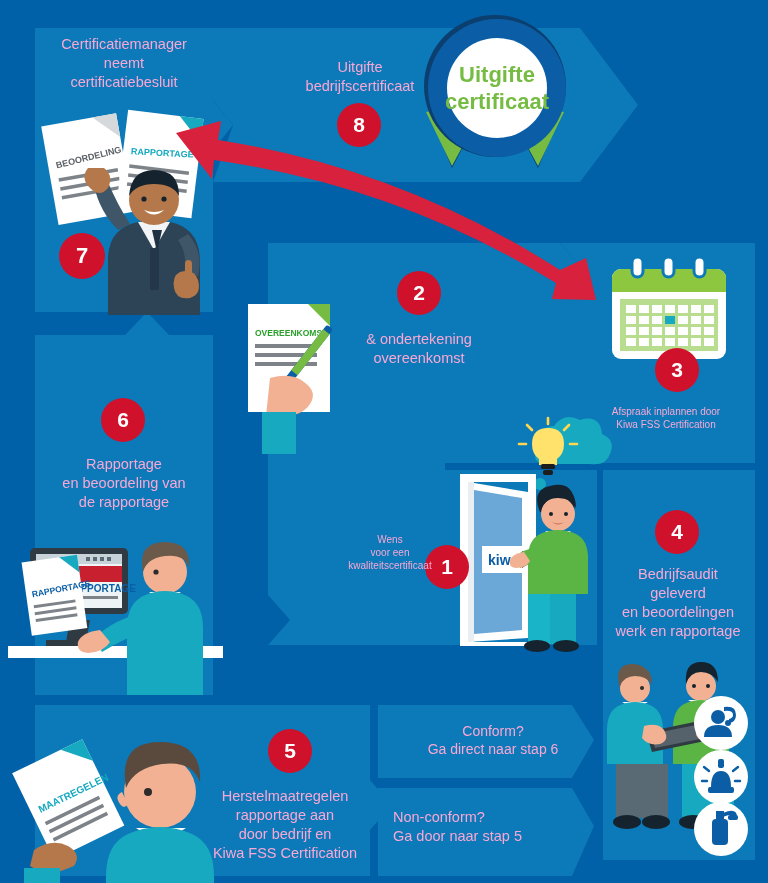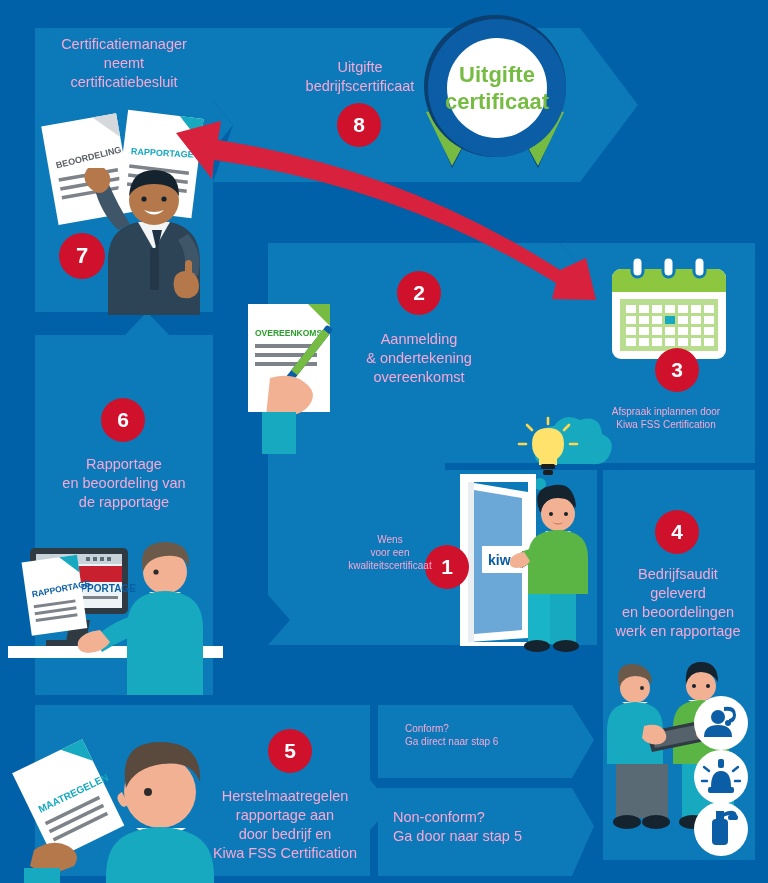--- a/index.html
+++ b/index.html
@@ -132,21 +132,20 @@
     </g>
 
     <path d="M30,78 q22,-6 34,4 q14,10 6,22 q-8,12 -26,12 l-18,0 Z" fill="#f2b193"></path>
     <rect x="22" y="112" width="34" height="42" fill="#16a9bf"></rect>
   </svg>
 
   <div class="badge" style="left:397px;top:271px;width:44px;height:44px;font-size:21px">
     <span>2</span>
   </div>
   <div class="txt" style="left:339px;top:330px;width:160px;font-size:14.5px">
-    <div>Aanmelding</div>
     <div>&amp; ondertekening</div>
     <div>overeenkomst</div>
   </div>
 
   <svg style="left:608px;top:255px;width:122px;height:110px" viewBox="0 0 122 110">
     <rect x="4" y="14" width="114" height="90" rx="9" fill="#ffffff"></rect>
     <path d="M4,23 a9,9 0 0 1 9,-9 h96 a9,9 0 0 1 9,9 v14 h-114 z" fill="#8dc63f"></path>
     <rect x="12" y="44" width="98" height="52" fill="#b9dd8f"></rect>
     <g fill="#ffffff">
       <rect x="18" y="50" width="10" height="8"></rect>
@@ -381,21 +380,21 @@
     <rect x="24" y="138" width="36" height="26" fill="#16a9bf"></rect>
 
     <circle cx="160" cy="62" r="36" fill="#f2b193"></circle>
     <path d="M126,58 q-8,-46 34,-46 q42,0 40,40 q-8,-22 -38,-18 q-28,4 -36,24 z" fill="#5a4a3d"></path>
     <circle cx="148" cy="62" r="4" fill="#2c2c2c"></circle>
     <path d="M122,62 q-8,4 -2,12 q4,6 8,0 z" fill="#f2b193"></path>
     <path d="M136,98 l24,16 l26,-16 z" fill="#ffffff"></path>
     <path d="M128,104 q32,-14 64,0 q22,10 22,42 l0,20 l-108,0 l0,-20 q0,-32 22,-42 z" fill="#16a9bf"></path>
   </svg>
 
-  <div class="txt" style="left:405px;top:722px;width:200px;font-size:10px;text-align:left">
+  <div class="txt" style="left:393px;top:722px;width:200px;font-size:14px;text-align:center">
     <div>Conform?</div>
     <div>Ga direct naar stap 6</div>
   </div>
   <div class="txt" style="left:393px;top:808px;width:200px;font-size:14.5px;text-align:left">
     <div>Non-conform?</div>
     <div>Ga door naar stap 5</div>
   </div>
 
 </div>
 

